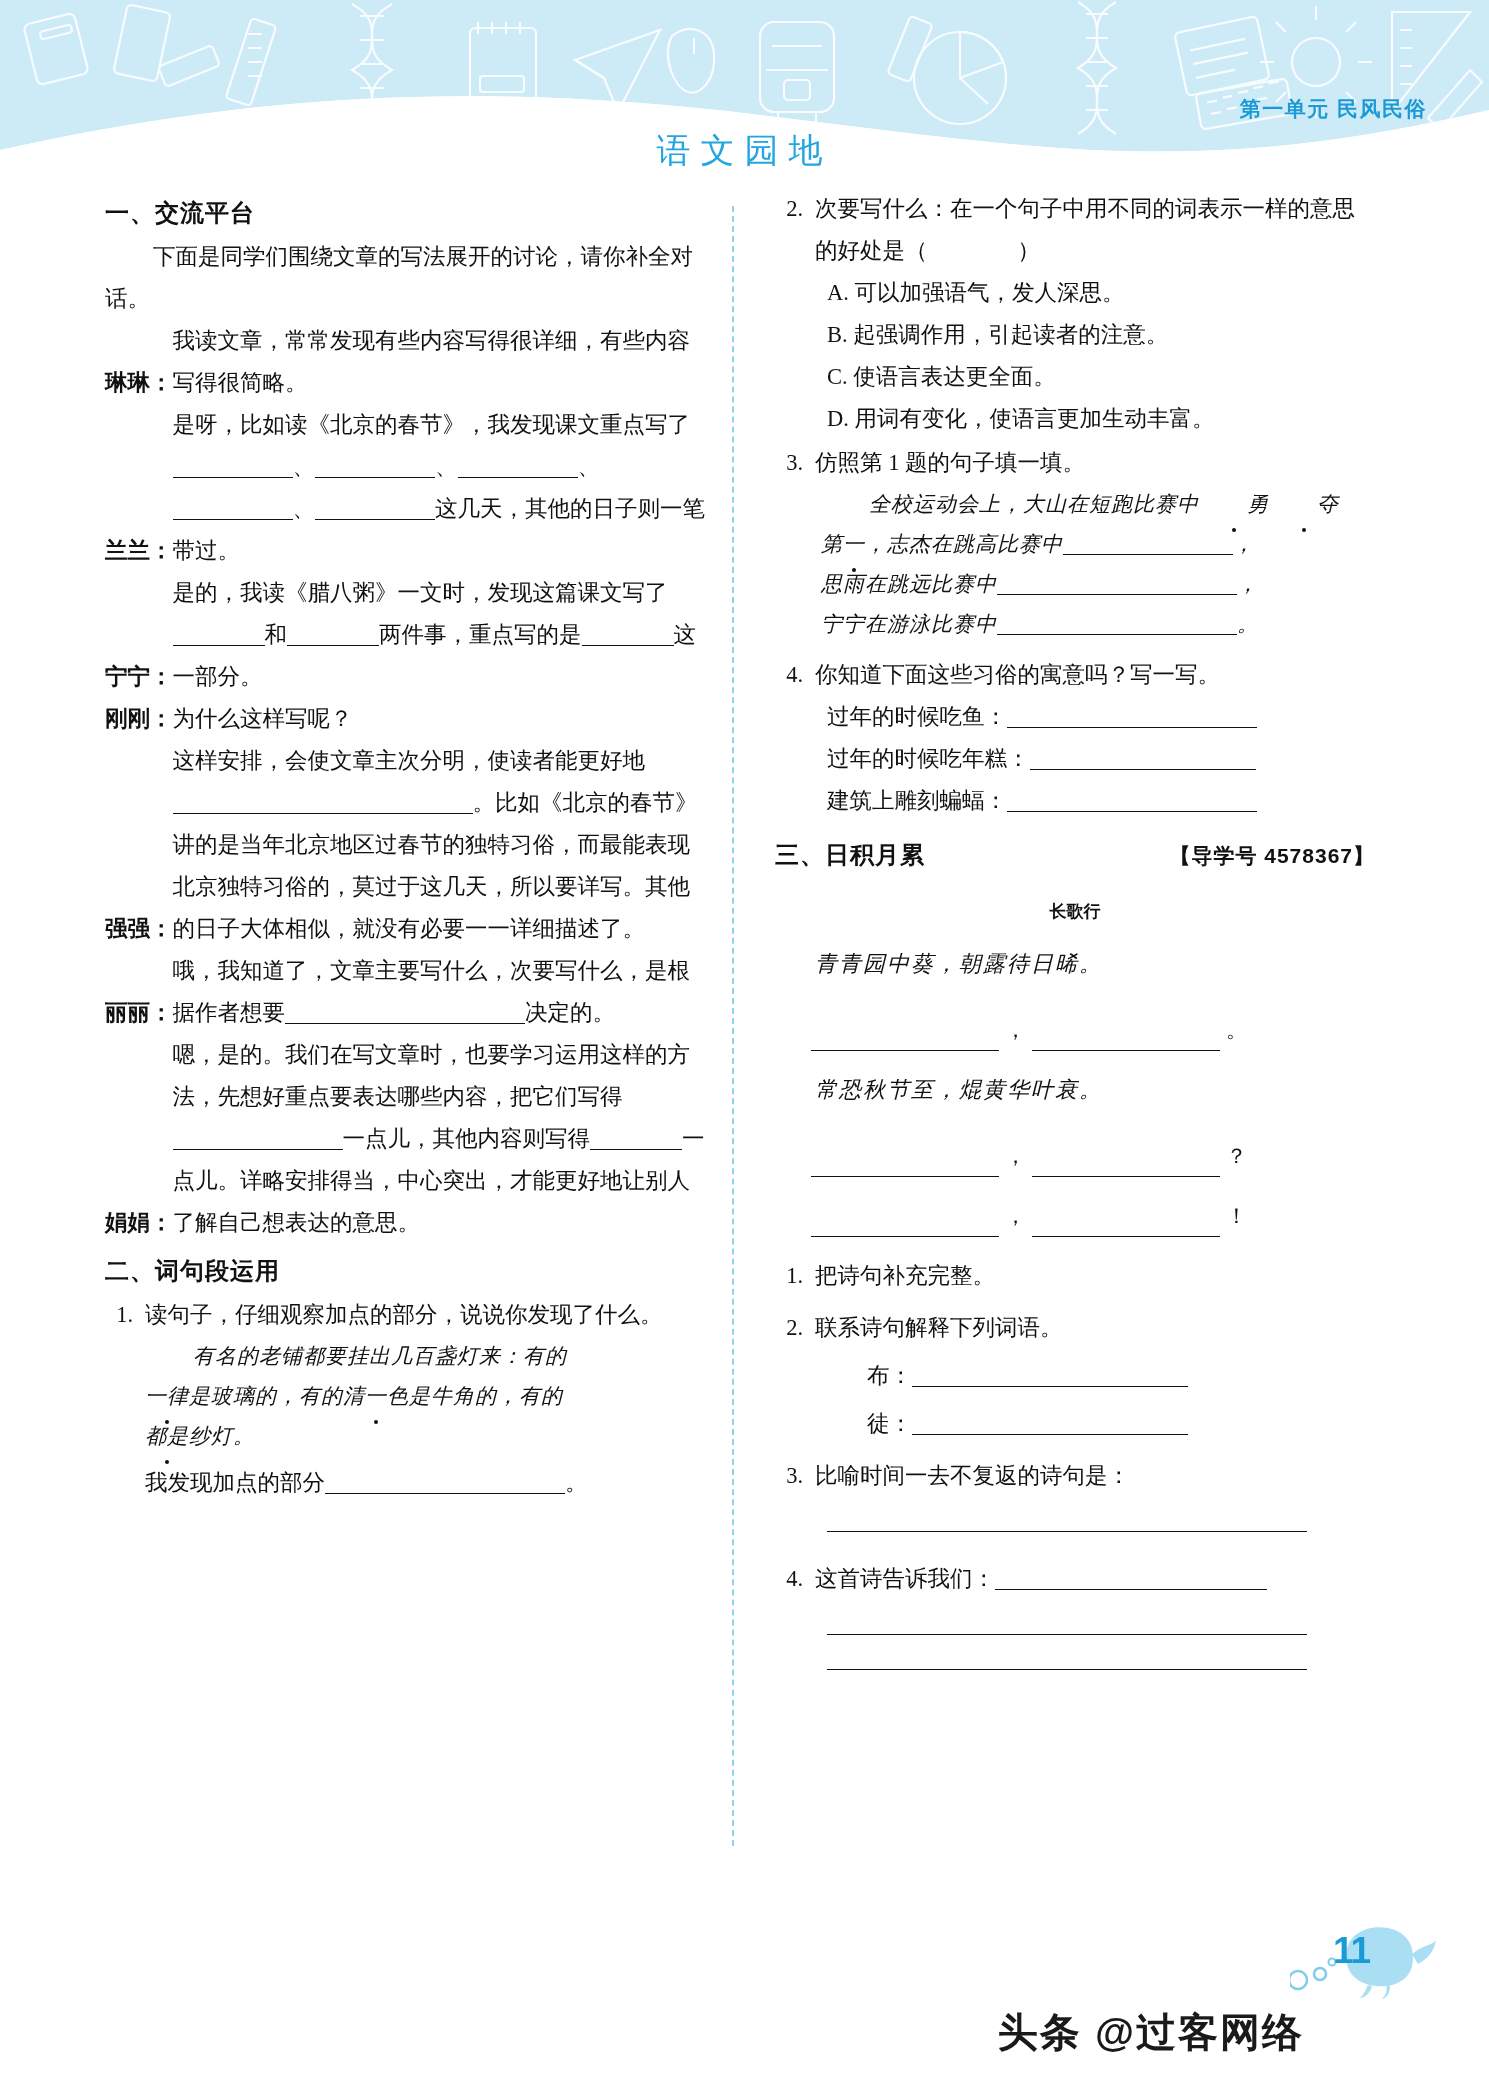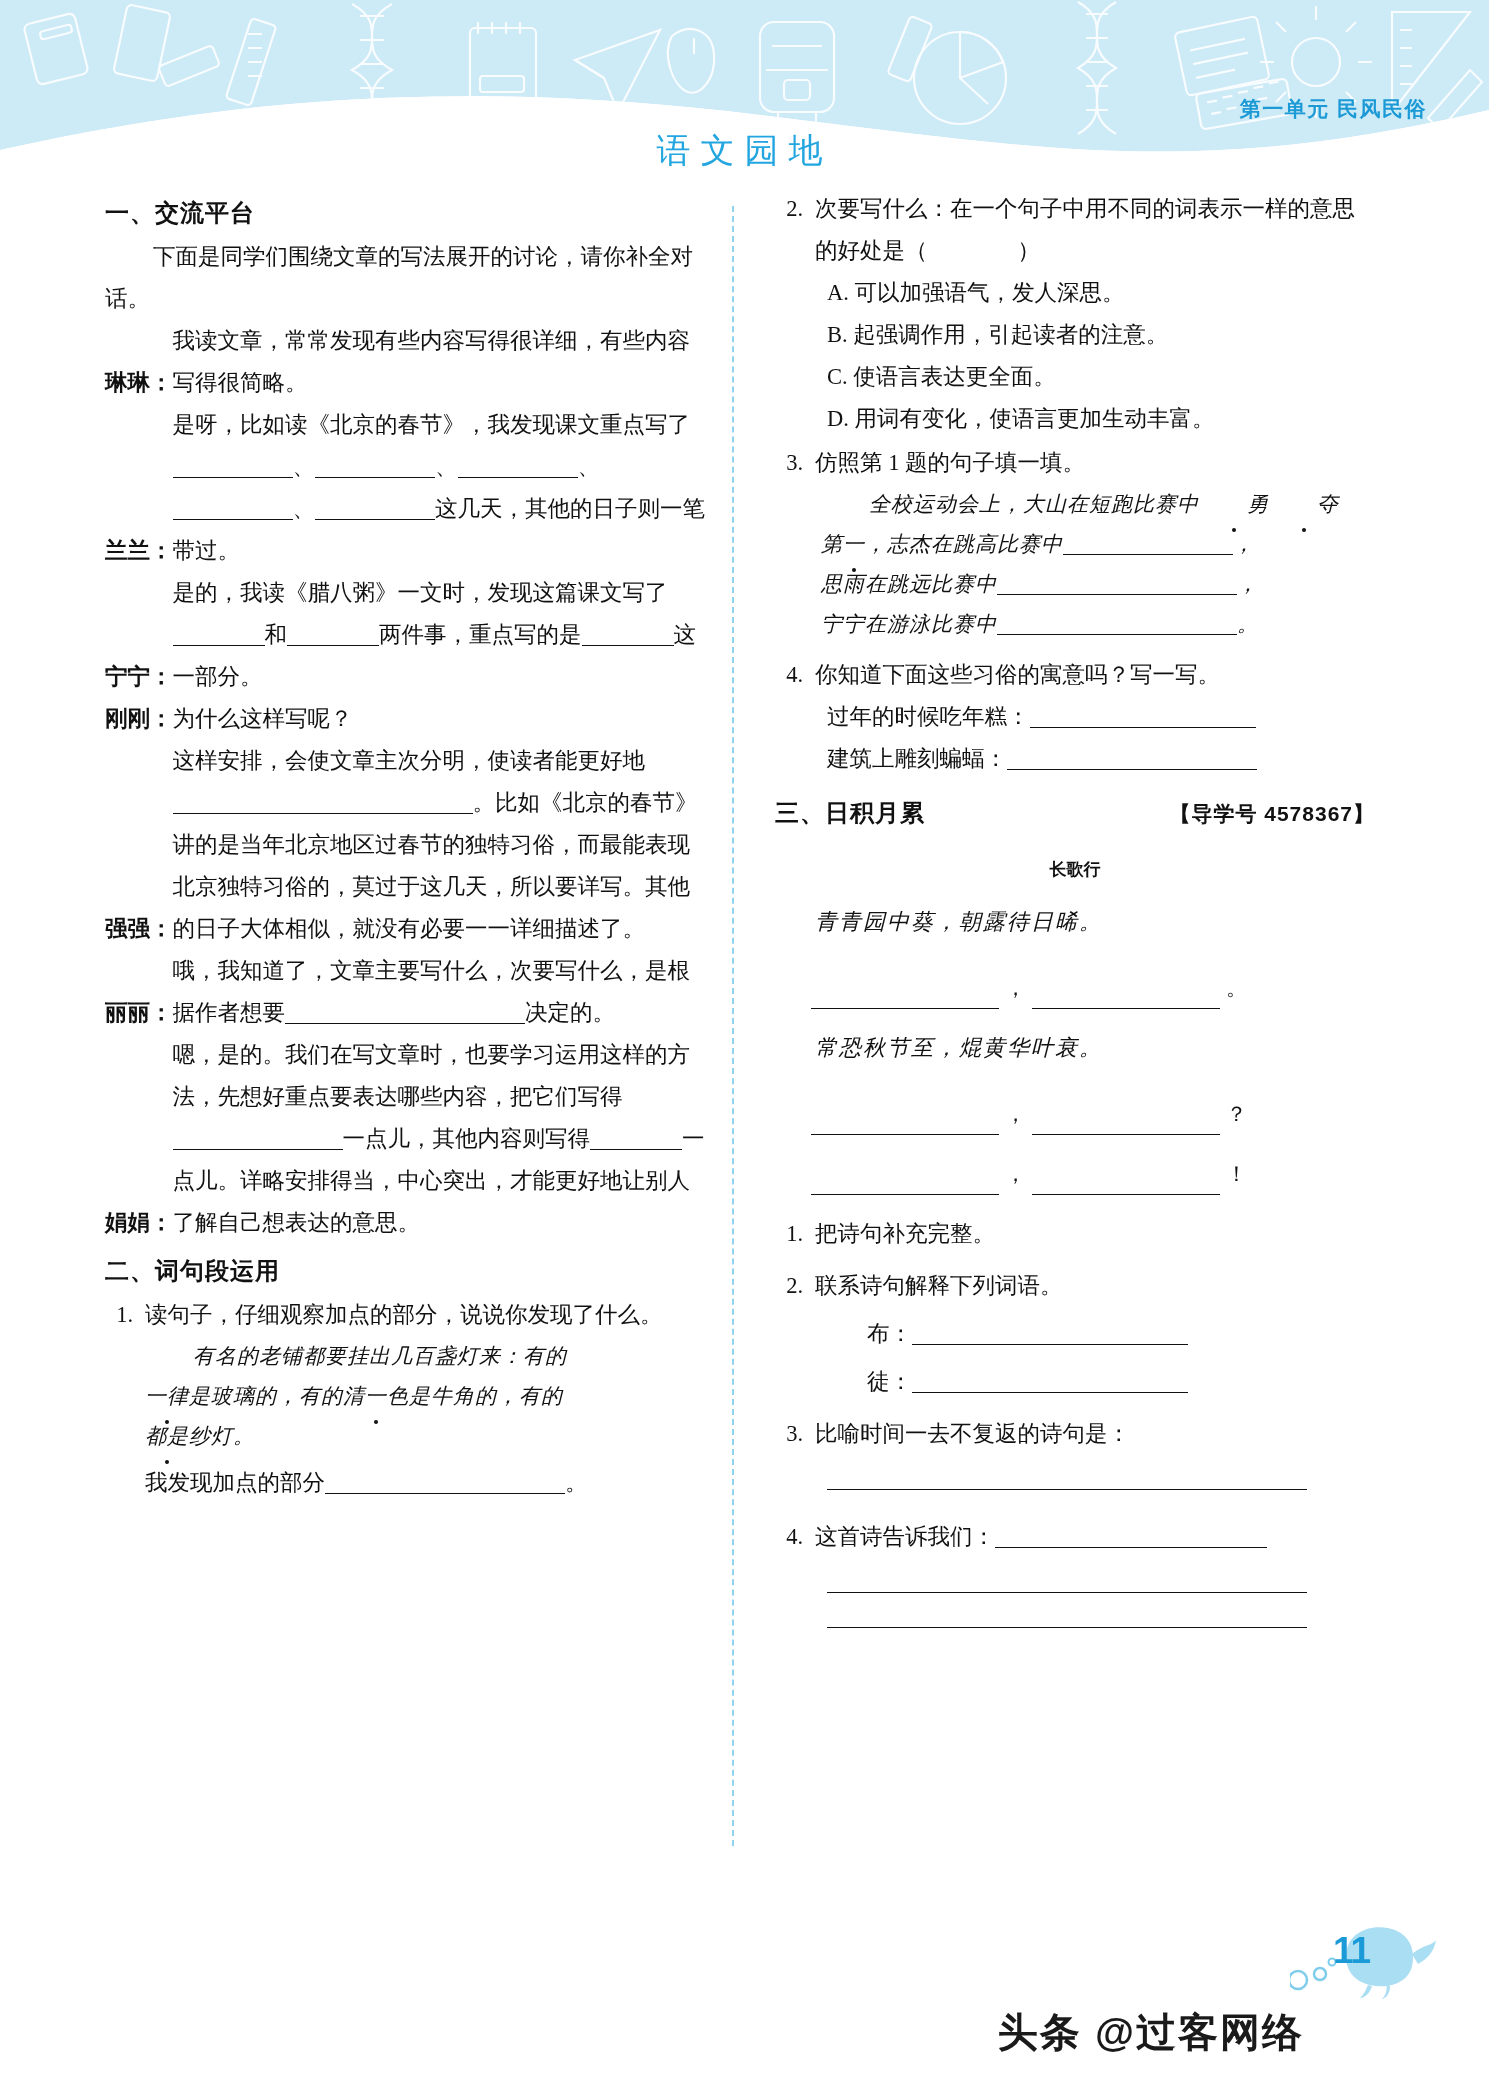--- a/index.html
+++ b/index.html
@@ -305,20 +305,21 @@
         <div class="indent"><span>全校运动会上，大山在短跑比赛中</span><span class="dotted"><span>勇</span></span><span class="dotted"><span>夺</span></span></div>
         <div><span>第</span><span class="dotted"><span>一</span></span><span>，志杰在跳高比赛中</span><span class="bl bl-l"></span><span>，</span></div>
         <div><span>思雨在跳远比赛中</span><span class="bl bl-xl"></span><span>，</span></div>
         <div><span>宁宁在游泳比赛中</span><span class="bl bl-xl"></span><span>。</span></div>
       </div>
 
       <div class="q" style="margin-top:10px;">
         <span class="q-num">4.</span>
         <span class="q-body">你知道下面这些习俗的寓意吗？写一写。</span>
       </div>
+      <div style="padding-left:52px;"><span>过年的时候吃鱼：</span><span class="bl" style="width:250px;"></span></div>
       <div style="padding-left:52px;"><span>过年的时候吃年糕：</span><span class="bl" style="width:226px;"></span></div>
       <div style="padding-left:52px;"><span>建筑上雕刻蝙蝠：</span><span class="bl" style="width:250px;"></span></div>
 
       <div class="sec-head sec-head-row" style="margin-top:12px;">
         <span>三、日积月累</span>
         <span class="dxh">【导学号 4578367】</span>
       </div>
 
       <div class="poem-title">长歌行</div>
 

